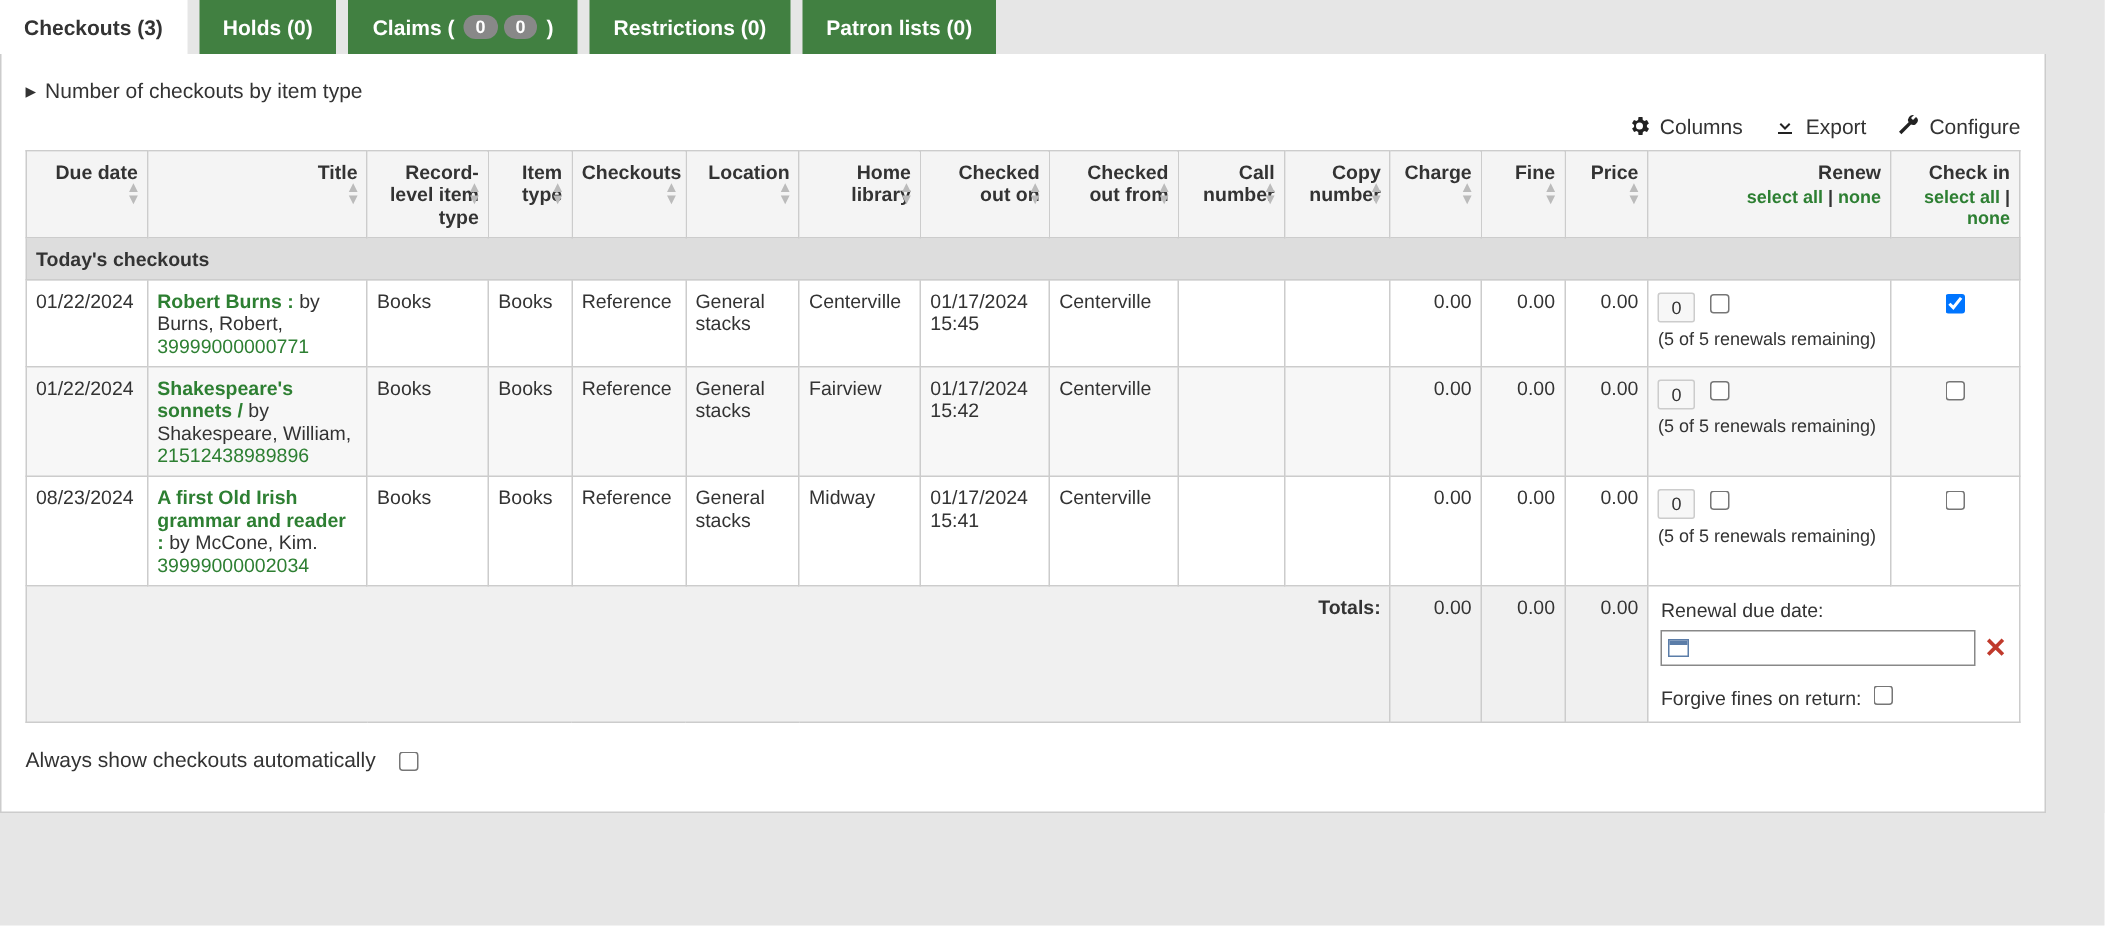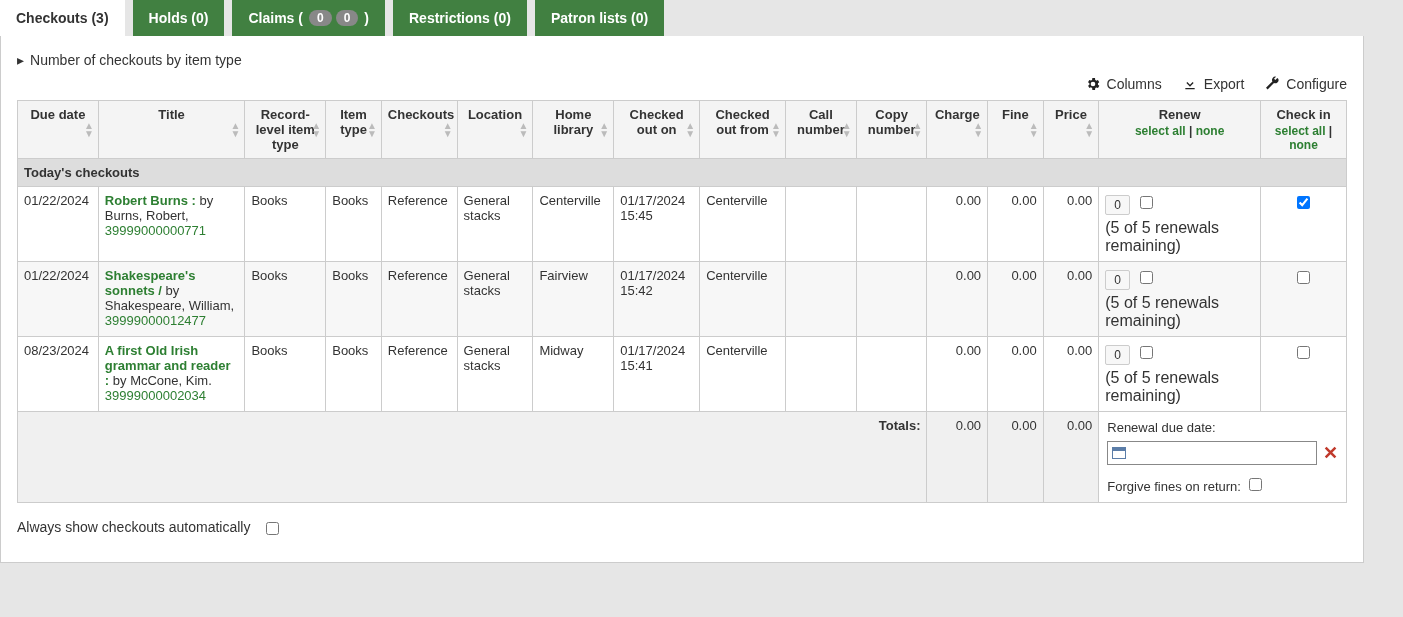--- a/index.html
+++ b/index.html
@@ -9,29 +9,29 @@
   .tab { background:#418041; color:#fff; font-weight:700; padding:10px 16px; border-radius:0; cursor:pointer; display:flex; align-items:center; gap:6px; font-size:14px; }
   .tab.active { background:#fff; color:#333; }
   .tab .pill { display:inline-flex; align-items:center; gap:4px; }
   .badge { background:#888; color:#fff; border-radius:10px; padding:1px 8px; font-size:12px; font-weight:700; }
   .panel { background:#fff; border:1px solid #ccc; border-top:none; padding:16px 16px 24px 16px; }
   .expander { display:flex; align-items:center; gap:6px; margin:0 0 8px 0; font-size:14px; cursor:pointer; }
   .toolbar { display:flex; justify-content:flex-end; gap:20px; margin:0 0 8px 0; font-size:14px; }
   .tool { display:flex; align-items:center; gap:6px; cursor:pointer; font-weight:400; }
   table.checkouts { width:100%; border-collapse:collapse; table-layout:fixed; }
   table.checkouts th, table.checkouts td { border:1px solid #ccc; padding:6px 6px; vertical-align:top; font-size:13px; }
-  table.checkouts thead th { background:#f4f4f4; font-weight:700; text-align:center; position:relative; }
+  table.checkouts thead th { background:#f4f4f4; font-weight:700; text-align:right; position:relative; }
   .sort-icons { position:absolute; right:4px; top:50%; transform:translateY(-50%); color:#bbb; font-size:10px; line-height:8px;}
   .sort-icons span{display:block;}
   .group-row td { background:#ddd; font-weight:700; padding:8px; }
   a.link { color:#2d7f32; font-weight:700; text-decoration:none;text-align:right; }
   a.link-normal { color:#2d7f32; text-decoration:none; }
   .num { text-align:right; }
   .renew-cell .count{ display:inline-block; border:1px solid #ccc; background:#f7f7f7; padding:2px 8px; border-radius:2px; margin-right:6px; font-size:12px;}
-  .renew-cell .remain { display:block; font-size:16px; margin-top:4px; }
+  .renew-cell .remain { display:block; font-size:12px; margin-top:4px; }
   .select-links { font-size:12px; margin-top:2px; }
   .select-links a { color:#2d7f32; text-decoration:none; font-weight:700; }
   .footer-row td { background:#f0f0f0; }
   .totals-label { text-align:right; font-weight:700; padding-right:10px; }
   .renewal-box { padding:8px; font-size:13px; background:#fff;}
   .date-wrap { display:flex; align-items:center; gap:6px; margin:6px 0 10px 0;}
   .date-input { flex:1; border:1px solid #888; height:24px; display:flex; align-items:center; padding:0 4px; background:#fff;}
   .cal-icon { width:14px; height:12px; border:1px solid #5b7da8; background:linear-gradient(#fff,#fff) padding-box; position:relative; }
   .cal-icon::before{content:""; position:absolute; left:0; right:0; top:0; height:3px; background:#5b7da8;}
   .clear-x { color:#c0392b; font-weight:700; font-size:18px; cursor:pointer; }
@@ -198,21 +198,21 @@
             <td></td>
             <td></td>
             <td class="num">0.00</td>
             <td class="num">0.00</td>
             <td class="num">0.00</td>
             <td class="renew-cell"><span class="count">0</span><input type="checkbox" style=""><span class="remain">(5 of 5 renewals remaining)</span></td>
             <td class="center"><input type="checkbox" checked="" style=""></td>
           </tr>
           <tr class="alt">
             <td>01/22/2024</td>
-            <td><a href="#" class="link">Shakespeare's sonnets /</a><span> by Shakespeare, William,</span><br><a href="#" class="link-normal">39999000012477</a></td>
+            <td><a href="#" class="link">Shakespeare's sonnets /</a><span> by Shakespeare, William,</span><br><a href="#" class="link-normal">21512438989896</a></td>
             <td>Books</td>
             <td>Books</td>
             <td>Reference</td>
             <td>General stacks</td>
             <td>Fairview</td>
             <td>01/17/2024 15:42</td>
             <td>Centerville</td>
             <td></td>
             <td></td>
             <td class="num">0.00</td>

